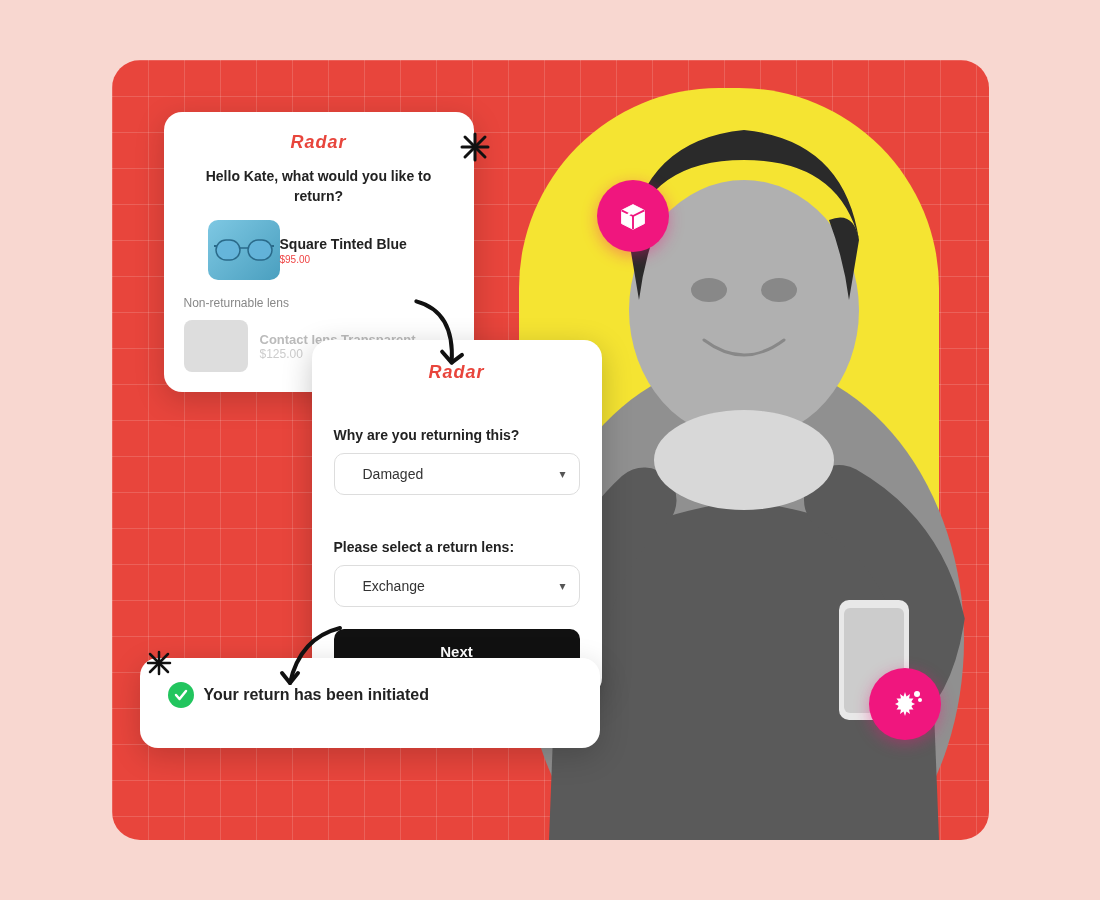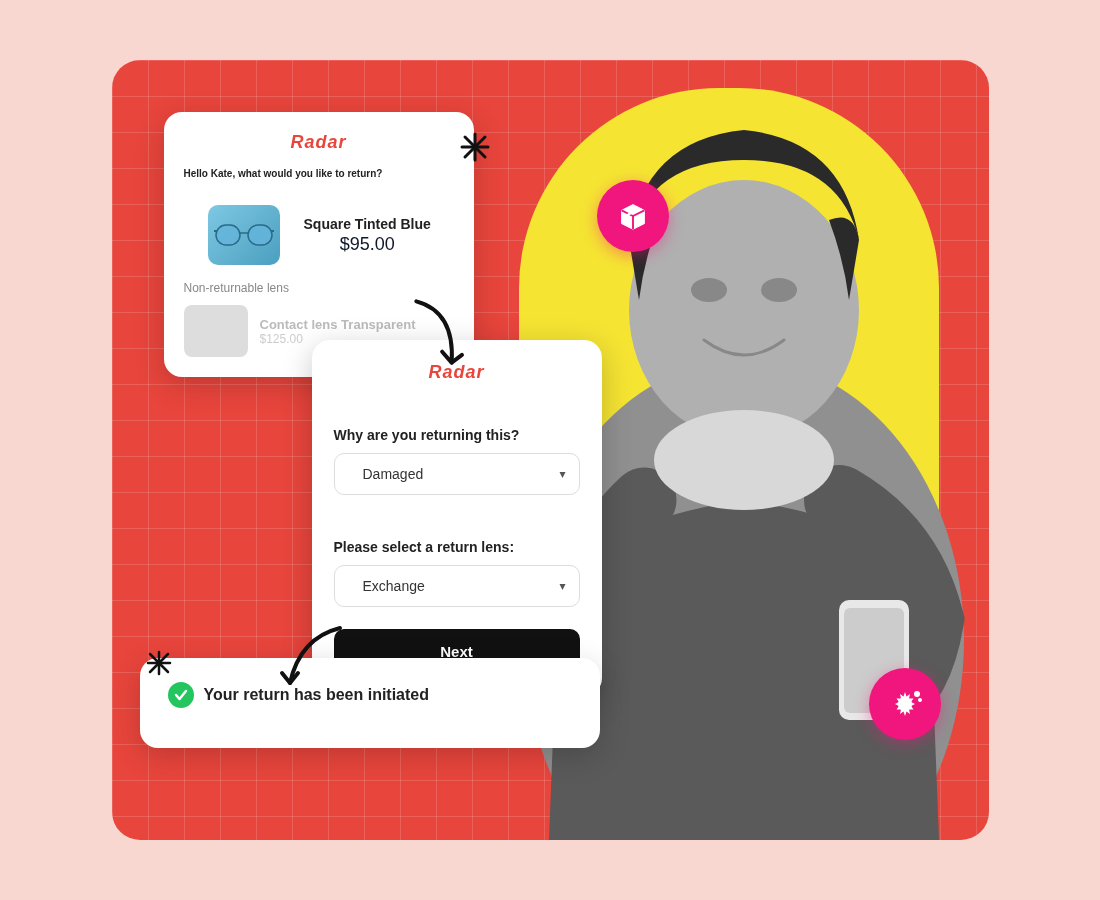--- a/index.html
+++ b/index.html
@@ -109,31 +109,32 @@
       color: #e8453c;
       font-size: 18px;
       font-weight: 700;
       text-align: center;
       margin-bottom: 14px;
       font-style: italic;
       letter-spacing: 1px;
     }
 
     .card-first .greeting {
-      font-size: 10px;
+      font-size: 14px;
       font-weight: 600;
       color: #222;
-      margin-bottom: 24px;
+      margin-bottom: 14px;
       line-height: 1.4;
+      text-align: center;
     }
 
     .product-item {
       display: flex;
       align-items: center;
-      gap: 24px;
+      gap: 0;
       margin-bottom: 16px;
       padding-left: 24px;
     }
 
     .product-thumb {
       width: 72px;
       height: 60px;
       border-radius: 10px;
       background: linear-gradient(135deg, #7ec8e3, #4a9fbf);
       display: flex;
@@ -143,24 +144,23 @@
       overflow: hidden;
     }
 
     .product-info .name {
       font-size: 14px;
       font-weight: 700;
       color: #222;
     }
 
     .product-info .price {
-      font-size: 18px;
-      color: #0f172a;
+      font-size: 10px;
+      color: #ef4444;
       margin-top: 2px;
-      text-align: center;
     }
 
     .non-returnable {
       font-size: 12px;
       color: #888;
       margin-bottom: 10px;
       font-weight: 500;
     }
 
     .grayed-product {

